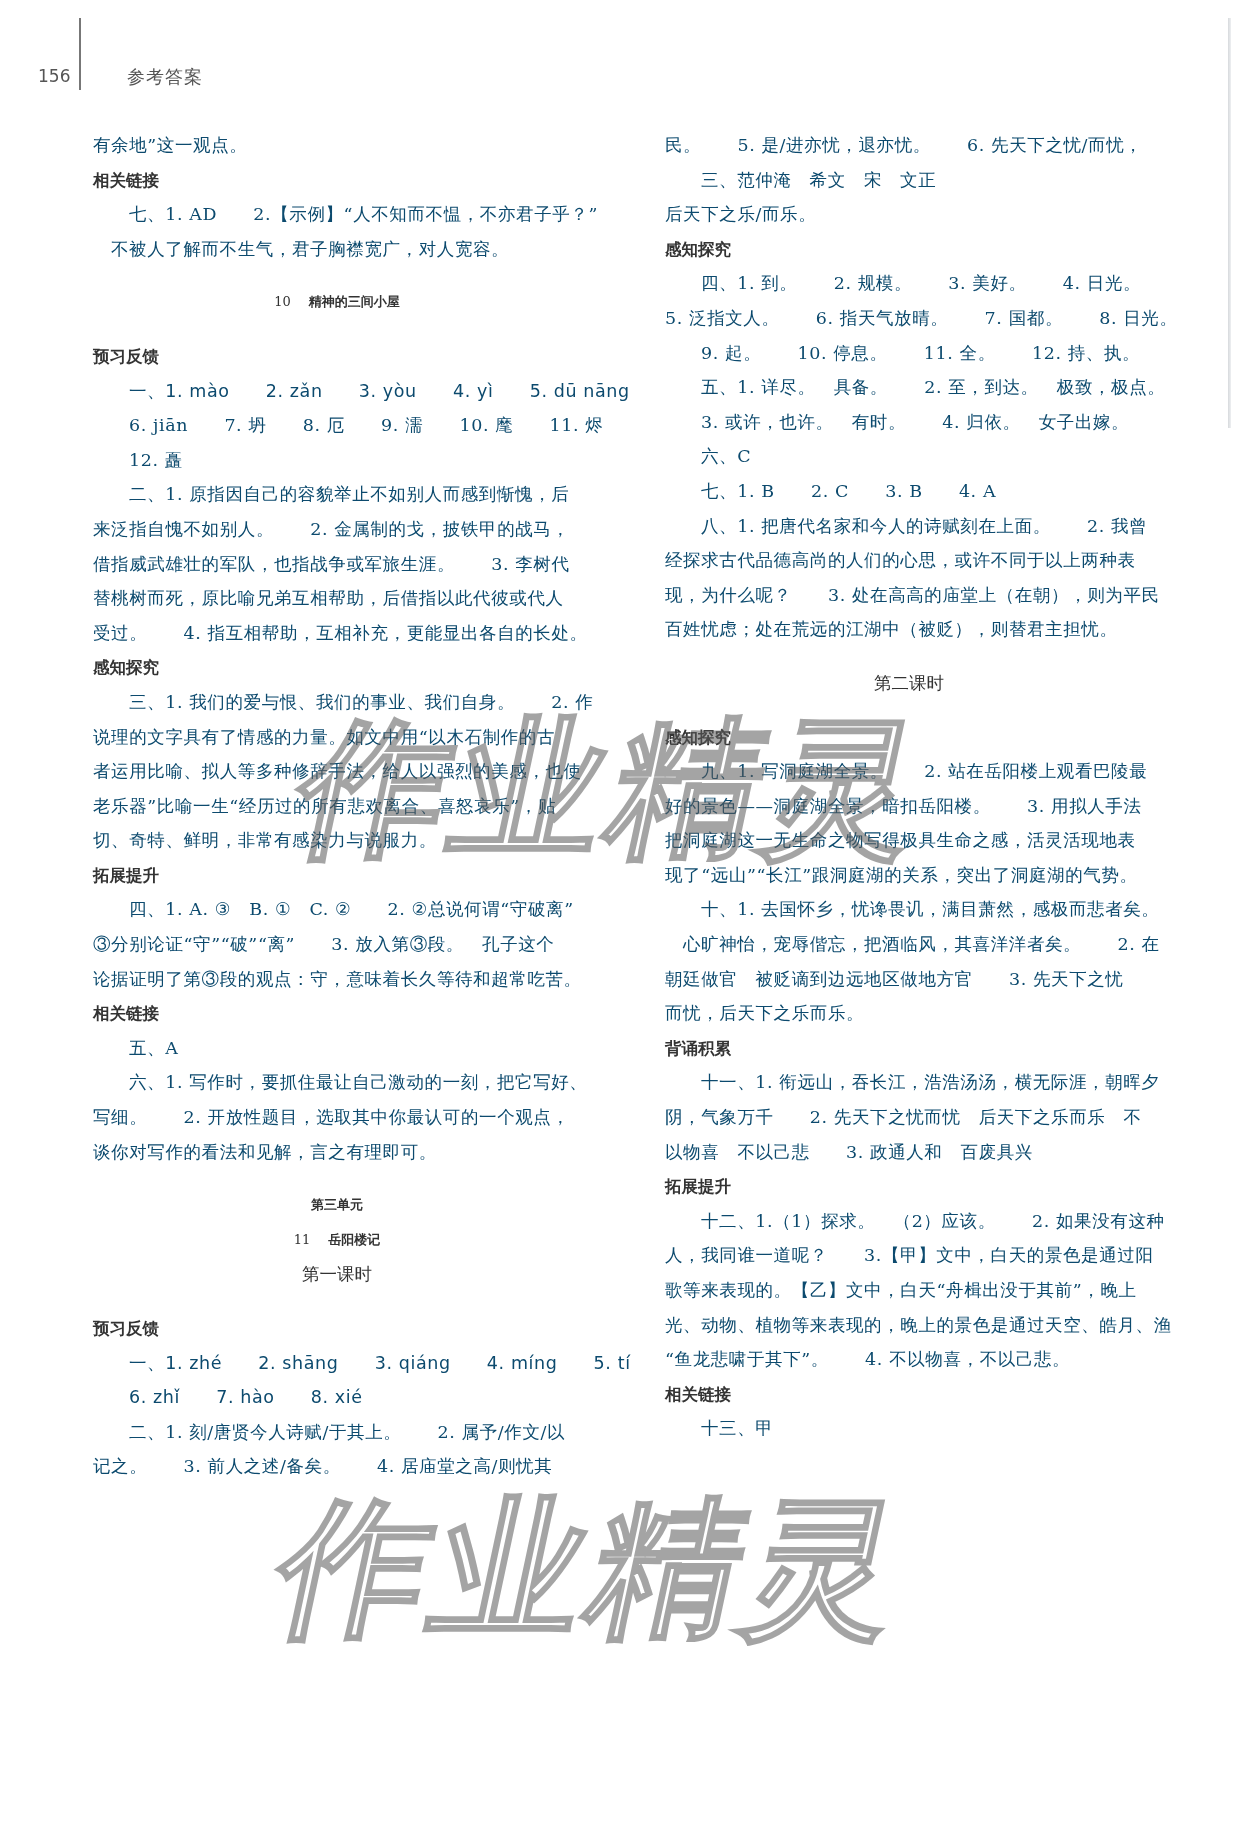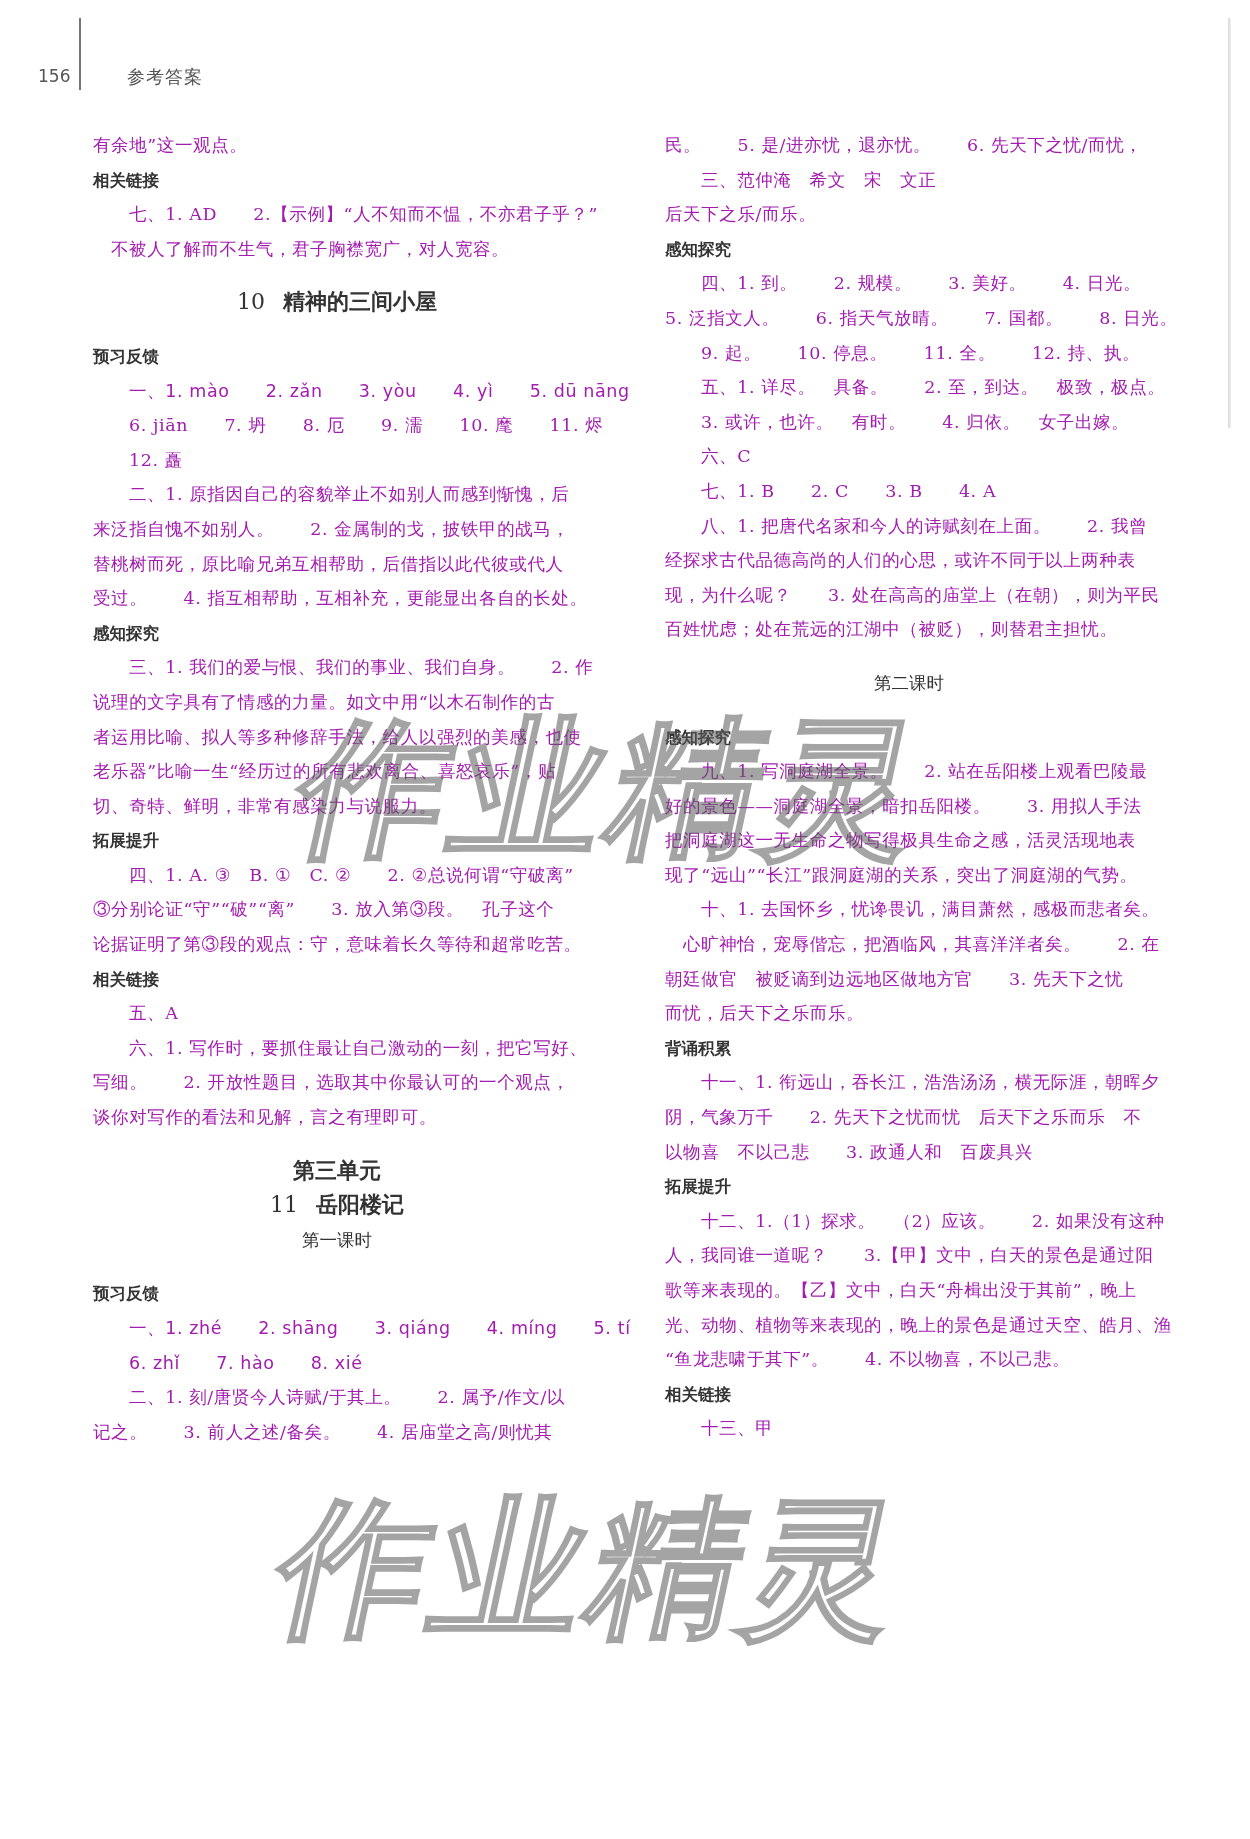--- a/index.html
+++ b/index.html
@@ -22,33 +22,33 @@
     }
     .edge-shadow {
       position: absolute; left: 1228px; top: 18px; width: 3px; height: 410px;
       background: linear-gradient(to right, #d6d9dc, #eef0f2);
     }
     .col { position: absolute; top: 128px; }
     .col-left { left: 93px; width: 488px; }
     .col-right { left: 665px; width: 488px; }
     .line {
       font-size: 17.5px; line-height: 34.6px; height: 34.6px; white-space: nowrap;
-      letter-spacing: 0.6px; color: #a21caf;
+      letter-spacing: 0.6px; color: #0c4a6e;
     }
     .indent { padding-left: 36px; }
     .indent-sm { padding-left: 18px; }
     .heading {
       font-family: Liberation Sans, sans-serif; font-weight: bold; font-size: 16.5px;
       color: #333; line-height: 34.6px; height: 34.6px;
     }
     .center-title {
       text-align: center; font-family: "DejaVu Sans", sans-serif; font-size: 17.5px;
       color: #333; line-height: 34.6px; height: 34.6px;
     }
-    .center-title.bold { font-weight: bold; font-size: 22px; }
+    .center-title.bold { font-weight: bold; font-size: 13px; }
     .center-title .num { font-family: "DejaVu Serif", serif; font-weight: normal; margin-right: 18px; }
     .pinyin { font-family: "DejaVu Sans", sans-serif; }
     .gap { height: 19px; }
     .watermark {
       position: absolute; font-family: "DejaVu Sans", sans-serif; font-weight: bold;
       font-size: 150px; color: transparent; -webkit-text-stroke: 2px rgba(90,90,90,0.55);
       letter-spacing: 6px; transform: skewX(-12deg); pointer-events: none; white-space: nowrap;
     }
     .wm1 { left: 300px; top: 690px; }
     .wm2 { left: 280px; top: 1470px; }
@@ -72,20 +72,21 @@
   <div class="center-title bold">
     <span class="num">10</span><span>精神的三间小屋</span>
   </div>
   <div class="gap"></div>
   <div class="heading">预习反馈</div>
   <div class="line indent pinyin">一、1. mào　　2. zǎn　　3. yòu　　4. yì　　5. dū nāng</div>
   <div class="line indent">6. jiān　　7. 坍　　8. 厄　　9. 濡　　10. 麾　　11. 烬</div>
   <div class="line indent">12. 矗</div>
   <div class="line indent">二、1. 原指因自己的容貌举止不如别人而感到惭愧，后</div>
   <div class="line">来泛指自愧不如别人。　　2. 金属制的戈，披铁甲的战马，</div>
+  <div class="line">借指威武雄壮的军队，也指战争或军旅生涯。　　3. 李树代</div>
   <div class="line">替桃树而死，原比喻兄弟互相帮助，后借指以此代彼或代人</div>
   <div class="line">受过。　　4. 指互相帮助，互相补充，更能显出各自的长处。</div>
   <div class="heading">感知探究</div>
   <div class="line indent">三、1. 我们的爱与恨、我们的事业、我们自身。　　2. 作</div>
   <div class="line">说理的文字具有了情感的力量。如文中用“以木石制作的古</div>
   <div class="line">者运用比喻、拟人等多种修辞手法，给人以强烈的美感，也使</div>
   <div class="line">老乐器”比喻一生“经历过的所有悲欢离合、喜怒哀乐”，贴</div>
   <div class="line">切、奇特、鲜明，非常有感染力与说服力。</div>
   <div class="heading">拓展提升</div>
   <div class="line indent">四、1. A. ③　B. ①　C. ②　　2. ②总说何谓“守破离”</div>

